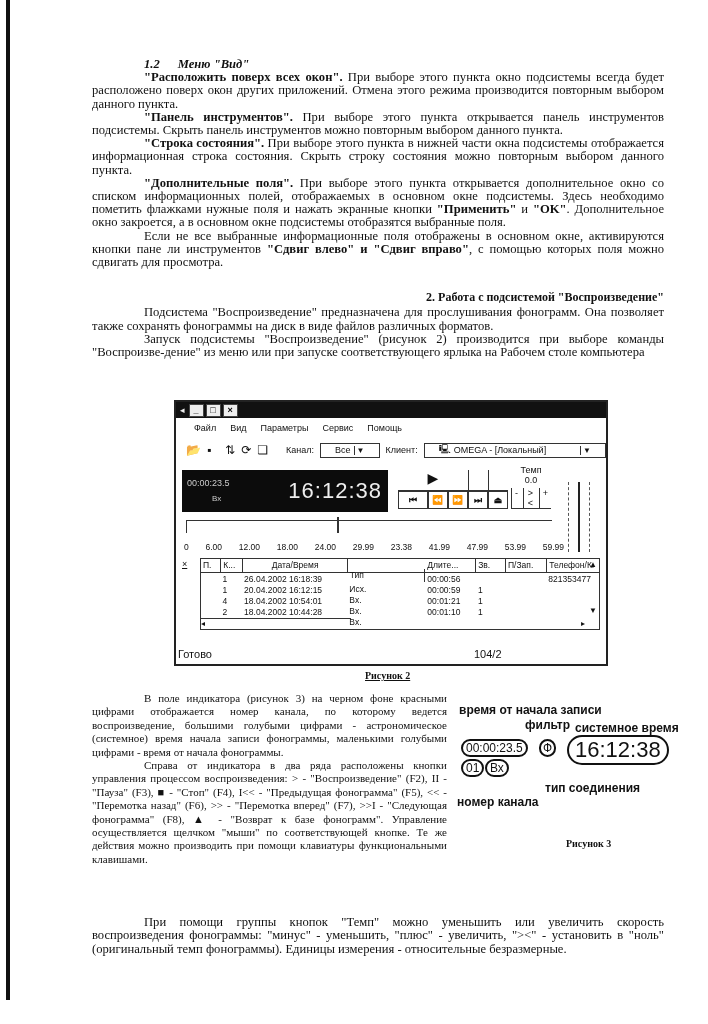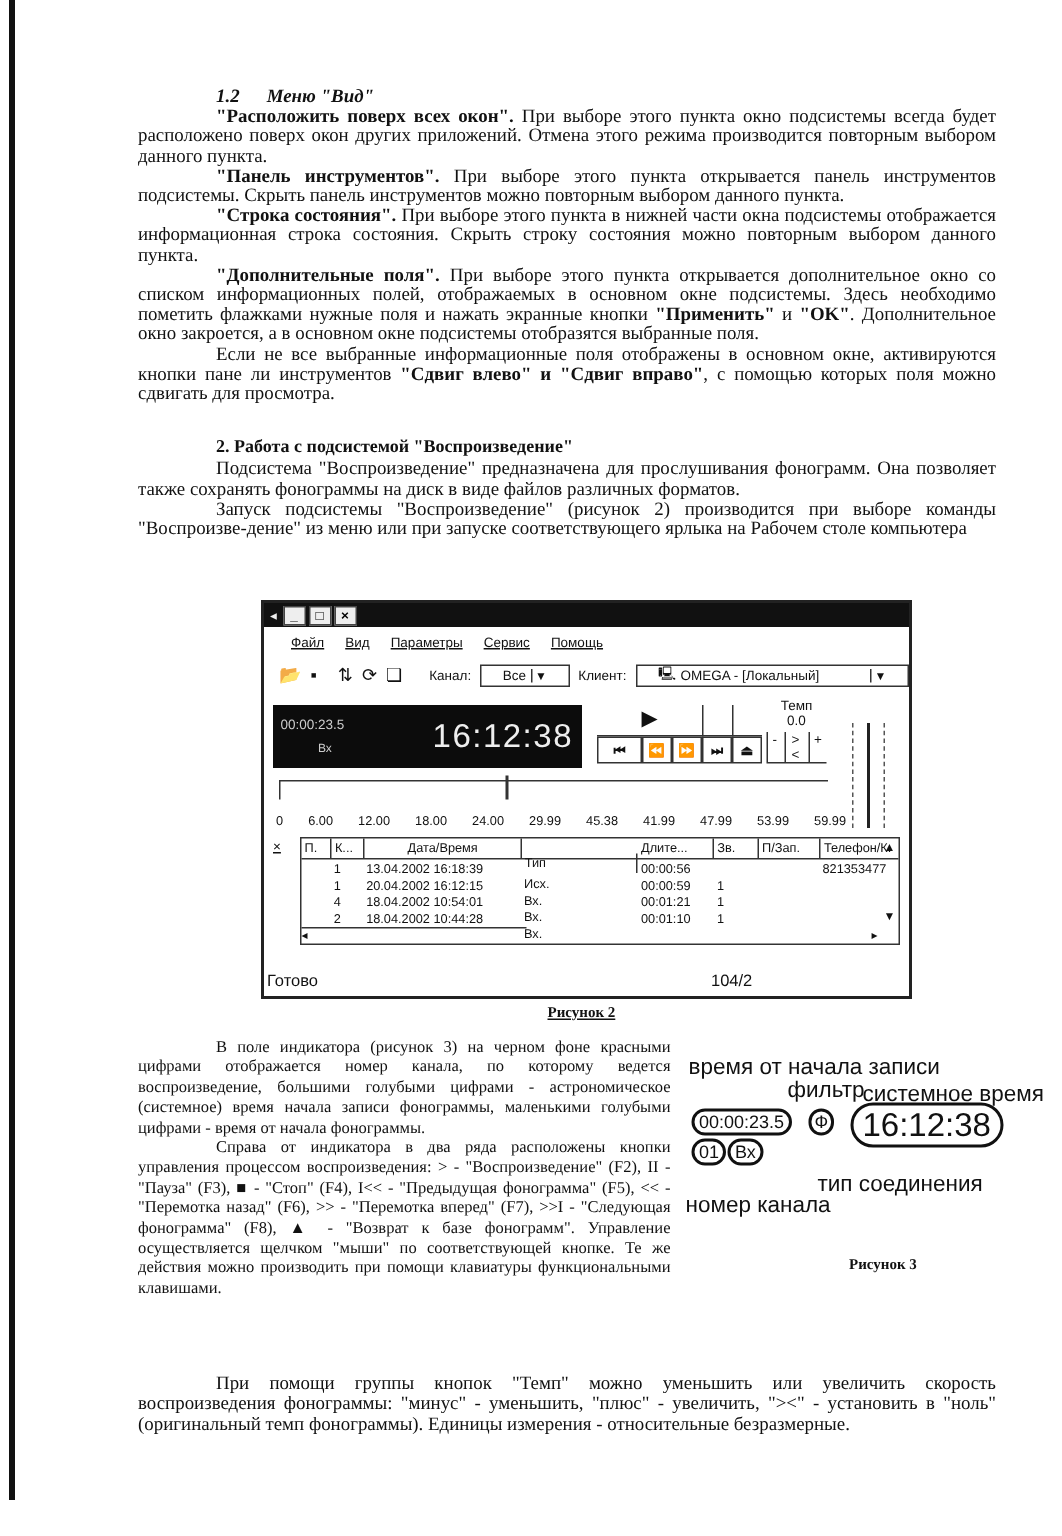--- a/index.html
+++ b/index.html
@@ -4,30 +4,30 @@
 <style>
   html, body { margin: 0; padding: 0; background: #ffffff; }
   body { width: 708px; height: 1024px; position: relative; overflow: hidden;
          font-family: "Liberation Serif", serif; color: #111; }
   .scan-edge { position: absolute; left: 6px; top: 0; width: 4px; height: 1000px; background: #111; }
   .page { position: absolute; left: 92px; top: 58px; width: 572px; font-size: 12.6px; line-height: 13.2px; }
   .h12 { font-style: italic; font-weight: bold; margin-left: 52px; }
   .h12 span { margin-right: 18px; }
   p { margin: 0; text-align: justify; text-indent: 52px; }
   b { font-weight: bold; }
-  .h2 { font-weight: bold; font-size: 12px; margin: 22px 0 2px 52px; }
+  .h2 { font-weight: bold; font-size: 12px; margin: 22px 0 2px 52px; text-align: right; }
   
   .win { position: absolute; left: 174px; top: 400px; width: 430px; height: 262px;
          border: 2px solid #222; background: #fff; font-family: "Liberation Sans", sans-serif; font-size: 9px; }
   .titlebar { height: 16px; background: #111; color: #eee; display: flex; align-items: center; padding-left: 4px; }
   .titlebar .t { flex: 1; font-size: 9.5px; letter-spacing: 0.3px; }
   .wbtn { width: 13px; height: 11px; background: #eee; border: 1px solid #444; margin-right: 2px; color: #000;
           font-size: 9px; line-height: 10px; text-align: center; font-weight: bold; }
   .menubar { display: flex; gap: 14px; padding: 5px 0 0 18px; height: 14px; }
-  .menubar span { text-decoration: underline; text-decoration-thickness: 0.5px; }
+  .menubar span { text-decoration-thickness: 0.5px; }
   .toolbar { display: flex; align-items: center; padding: 4px 0 0 10px; height: 18px; gap: 6px; }
   .tb-ico { font-size: 12px; }
   .combo { border: 1px solid #333; padding: 0 14px; display: inline-flex; align-items: center; gap: 3px; height: 13px; }
   .combo .arr { font-size: 8px; border-left: 1px solid #333; padding-left: 2px; }
   .display { position: absolute; left: 6px; top: 68px; width: 206px; height: 42px; background: #0c0c0c; color: #ddd; }
   .display .small { position: absolute; left: 5px; top: 8px; font-size: 9px; color: #ccc; }
   .display .ch { position: absolute; left: 30px; top: 24px; font-size: 8px; color: #ccc; }
   .display .big { position: absolute; right: 6px; top: 8px; font-size: 22px; color: #eee; letter-spacing: 1px; }
   .transport { position: absolute; left: 222px; top: 68px; display: grid; grid-template-columns: 30px 20px 20px 20px 20px; }
   .tr-top { grid-column: 1 / span 3; text-align: center; font-size: 14px; border-bottom: 1px solid #333; height: 20px; }
@@ -48,21 +48,21 @@
   .grid .hdr div { border-right: 1px solid #333; height: 13px; line-height: 13px; padding: 0 2px; }
   .c1 { width: 16px; } .c2 { width: 18px; } .c3 { width: 104px; } .c4 { width: 76px; margin-top: 20px; }
   .c5 { width: 48px; } .c6 { width: 26px; } .c7 { width: 38px; } .c8 { width: 50px; }
   .grid .row div.cell { padding: 0 2px; white-space: nowrap; }
   .hscroll { position: absolute; left: 0; bottom: 0; width: 150px; height: 10px; border-top: 1px solid #333; font-size: 8px; }
   .status { position: absolute; left: 2px; bottom: 4px; width: 420px; display: flex; font-size: 11px; }
   .status .s2 { margin-left: 262px; }
   .cap2 { position: absolute; left: 365px; top: 670px; font-weight: bold; font-size: 10px; text-decoration: underline; }
   .lower { position: absolute; left: 92px; top: 692px; width: 355px; font-size: 11px; line-height: 13.4px; }
   .fig3 { position: absolute; left: 455px; top: 695px; width: 250px; height: 110px; font-family: "Liberation Sans", sans-serif; }
-  .fig3 .lbl { position: absolute; font-weight: normal; font-size: 15px; white-space: nowrap; }
+  .fig3 .lbl { position: absolute; font-weight: bold; font-size: 12px; white-space: nowrap; }
   .fig3 .pill { position: absolute; border: 2px solid #111; border-radius: 10px; padding: 0 3px; font-size: 12px; }
   .fig3 .bigpill { position: absolute; border: 2px solid #111; border-radius: 16px; padding: 0 6px; font-size: 22px; }
   .cap3 { position: absolute; left: 566px; top: 838px; font-weight: bold; font-size: 10px; }
   .tail { position: absolute; left: 92px; top: 916px; width: 572px; font-size: 12.6px; line-height: 13.4px; }
 </style>
 </head>
 <body>
 
 <div class="scan-edge"></div>
 
@@ -148,21 +148,21 @@
   <div class="track">
       <div class="knob"></div>
     </div>
   <div class="ticks">
     <span>0</span>
     <span>6.00</span>
     <span>12.00</span>
     <span>18.00</span>
     <span>24.00</span>
     <span>29.99</span>
-    <span>45.38</span>
+    <span>23.38</span>
     <span>41.99</span>
     <span>47.99</span>
     <span>53.99</span>
     <span>59.99</span>
   </div>
 
   <span class="grid-close">×</span>
   <div class="grid">
     <div class="row hdr">
       <div class="c1">П.</div>
@@ -170,21 +170,21 @@
       <div class="c3" style="text-align:center;">Дата/Время</div>
       <div class="c4">Тип</div>
       <div class="c5">Длите...</div>
       <div class="c6">Зв.</div>
       <div class="c7">П/Зап.</div>
       <div class="c8" style="border-right:none;">Телефон/К.</div>
     </div>
     <div class="row">
       <div class="cell c1"></div>
       <div class="cell c2">1</div>
-      <div class="cell c3">13.04.2002 16:18:39</div>
+      <div class="cell c3">26.04.2002 16:18:39</div>
       <div class="cell c4">Исх.</div>
       <div class="cell c5">00:00:56</div>
       <div class="cell c6"></div>
       <div class="cell c7"></div>
       <div class="cell c8">821353477</div>
     </div>
     <div class="row">
       <div class="cell c1"></div>
       <div class="cell c2">1</div>
       <div class="cell c3">20.04.2002 16:12:15</div>

